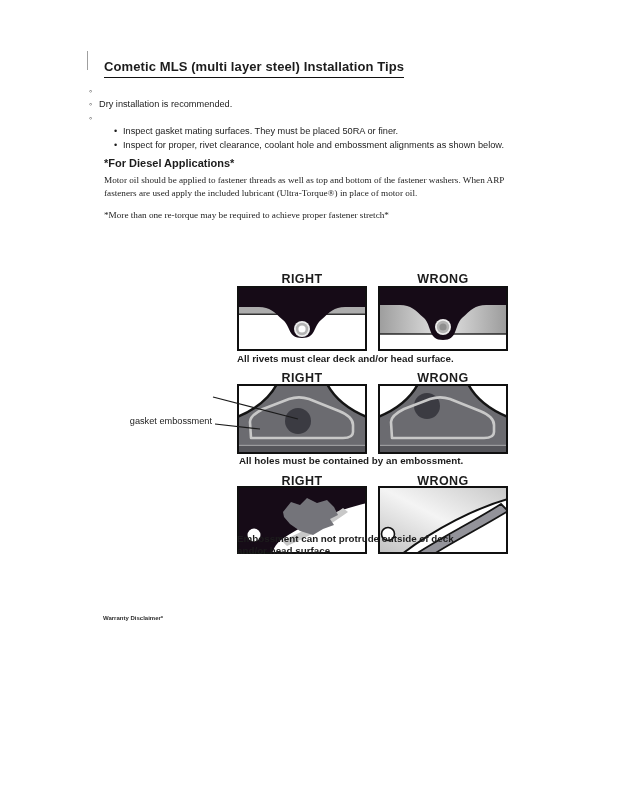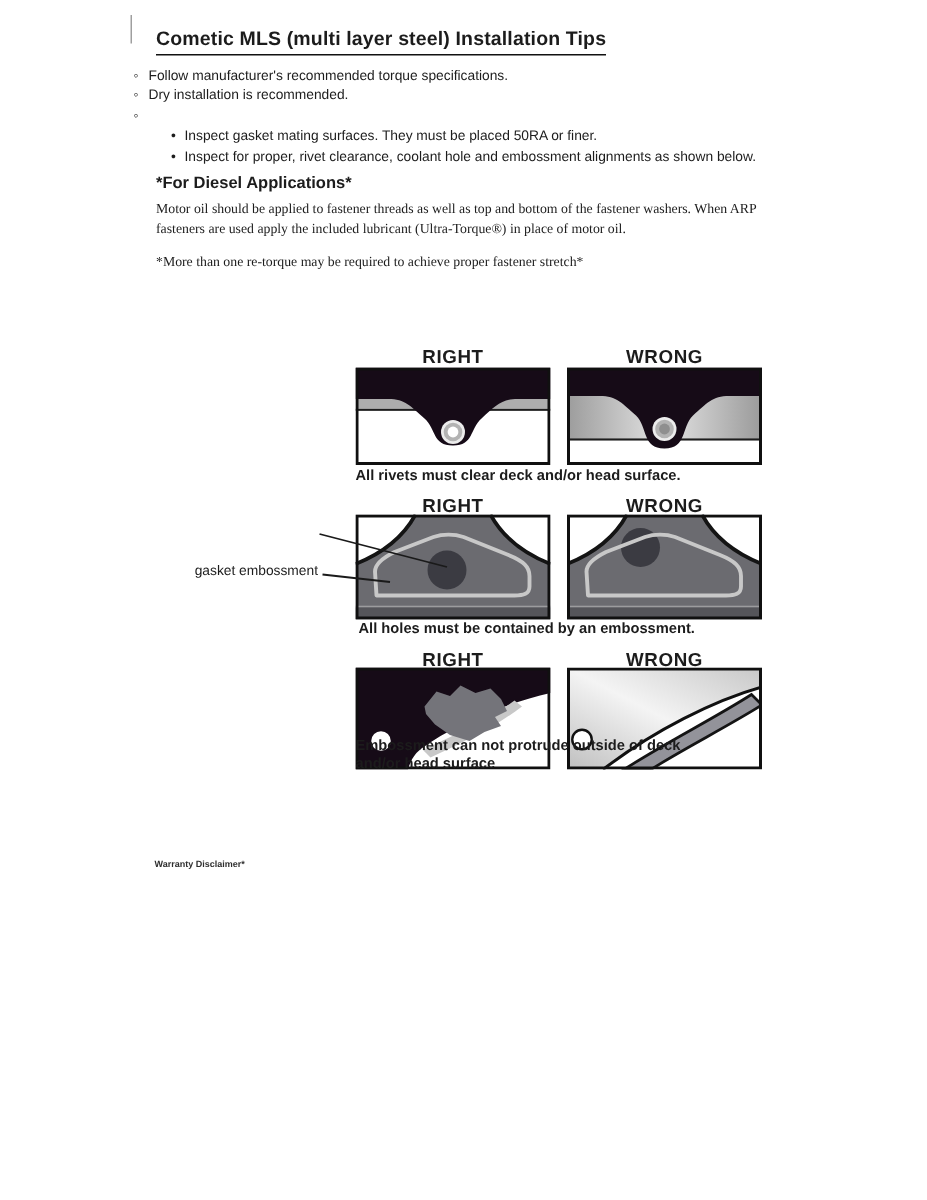--- a/index.html
+++ b/index.html
@@ -1,17 +1,17 @@
 <!DOCTYPE html>
 <html><head>
 <meta charset="utf-8">
 <style>
   html,body{margin:0;padding:0;background:#fff;}
   .page{position:relative;width:618px;height:583px;background:#ffffff;
-        font-family:"Liberation Sans",sans-serif;color:#1c1c1c;overflow:hidden;}
+        font-family:"Liberation Sans",sans-serif;color:#1c1c1c;overflow:hidden;margin-top:41px;}
   .edge-mark{position:absolute;left:87px;top:10px;width:1px;height:19px;background:#9f9f9f;}
   .title{position:absolute;left:104px;top:18px;margin:0;font-size:13px;font-weight:bold;
          letter-spacing:.1px;border-bottom:1.6px solid #111;padding-bottom:3px;}
   .bullets{position:absolute;left:89px;top:44px;font-size:9.2px;line-height:13.4px;}
   .b-row{display:flex;}
   .b-marker{width:10px;flex:0 0 10px;text-align:left;}
   .b-sub{margin-left:25px;}
   .sub-marker{width:9px;flex:0 0 9px;}
   .diesel{position:absolute;left:104px;top:116px;width:424px;font-size:9.2px;line-height:12.4px;}
   .d-heading{font-size:11px;font-weight:bold;margin:0 0 5px 0;}
@@ -34,21 +34,20 @@
 
 <div class="page">
 
   <div class="edge-mark"></div>
 
   <h1 class="title">Cometic MLS (multi layer steel) Installation Tips</h1>
 
   <div class="bullets">
     <div class="b-row">
       <span class="b-marker">◦</span>
-      <span>Follow manufacturer's recommended torque specifications.</span>
     </div>
     <div class="b-row">
       <span class="b-marker">◦</span>
       <span>Dry installation is recommended.</span>
     </div>
     <div class="b-row">
       <span class="b-marker">◦</span>
     </div>
     <div class="b-row b-sub">
       <span class="sub-marker">•</span>

